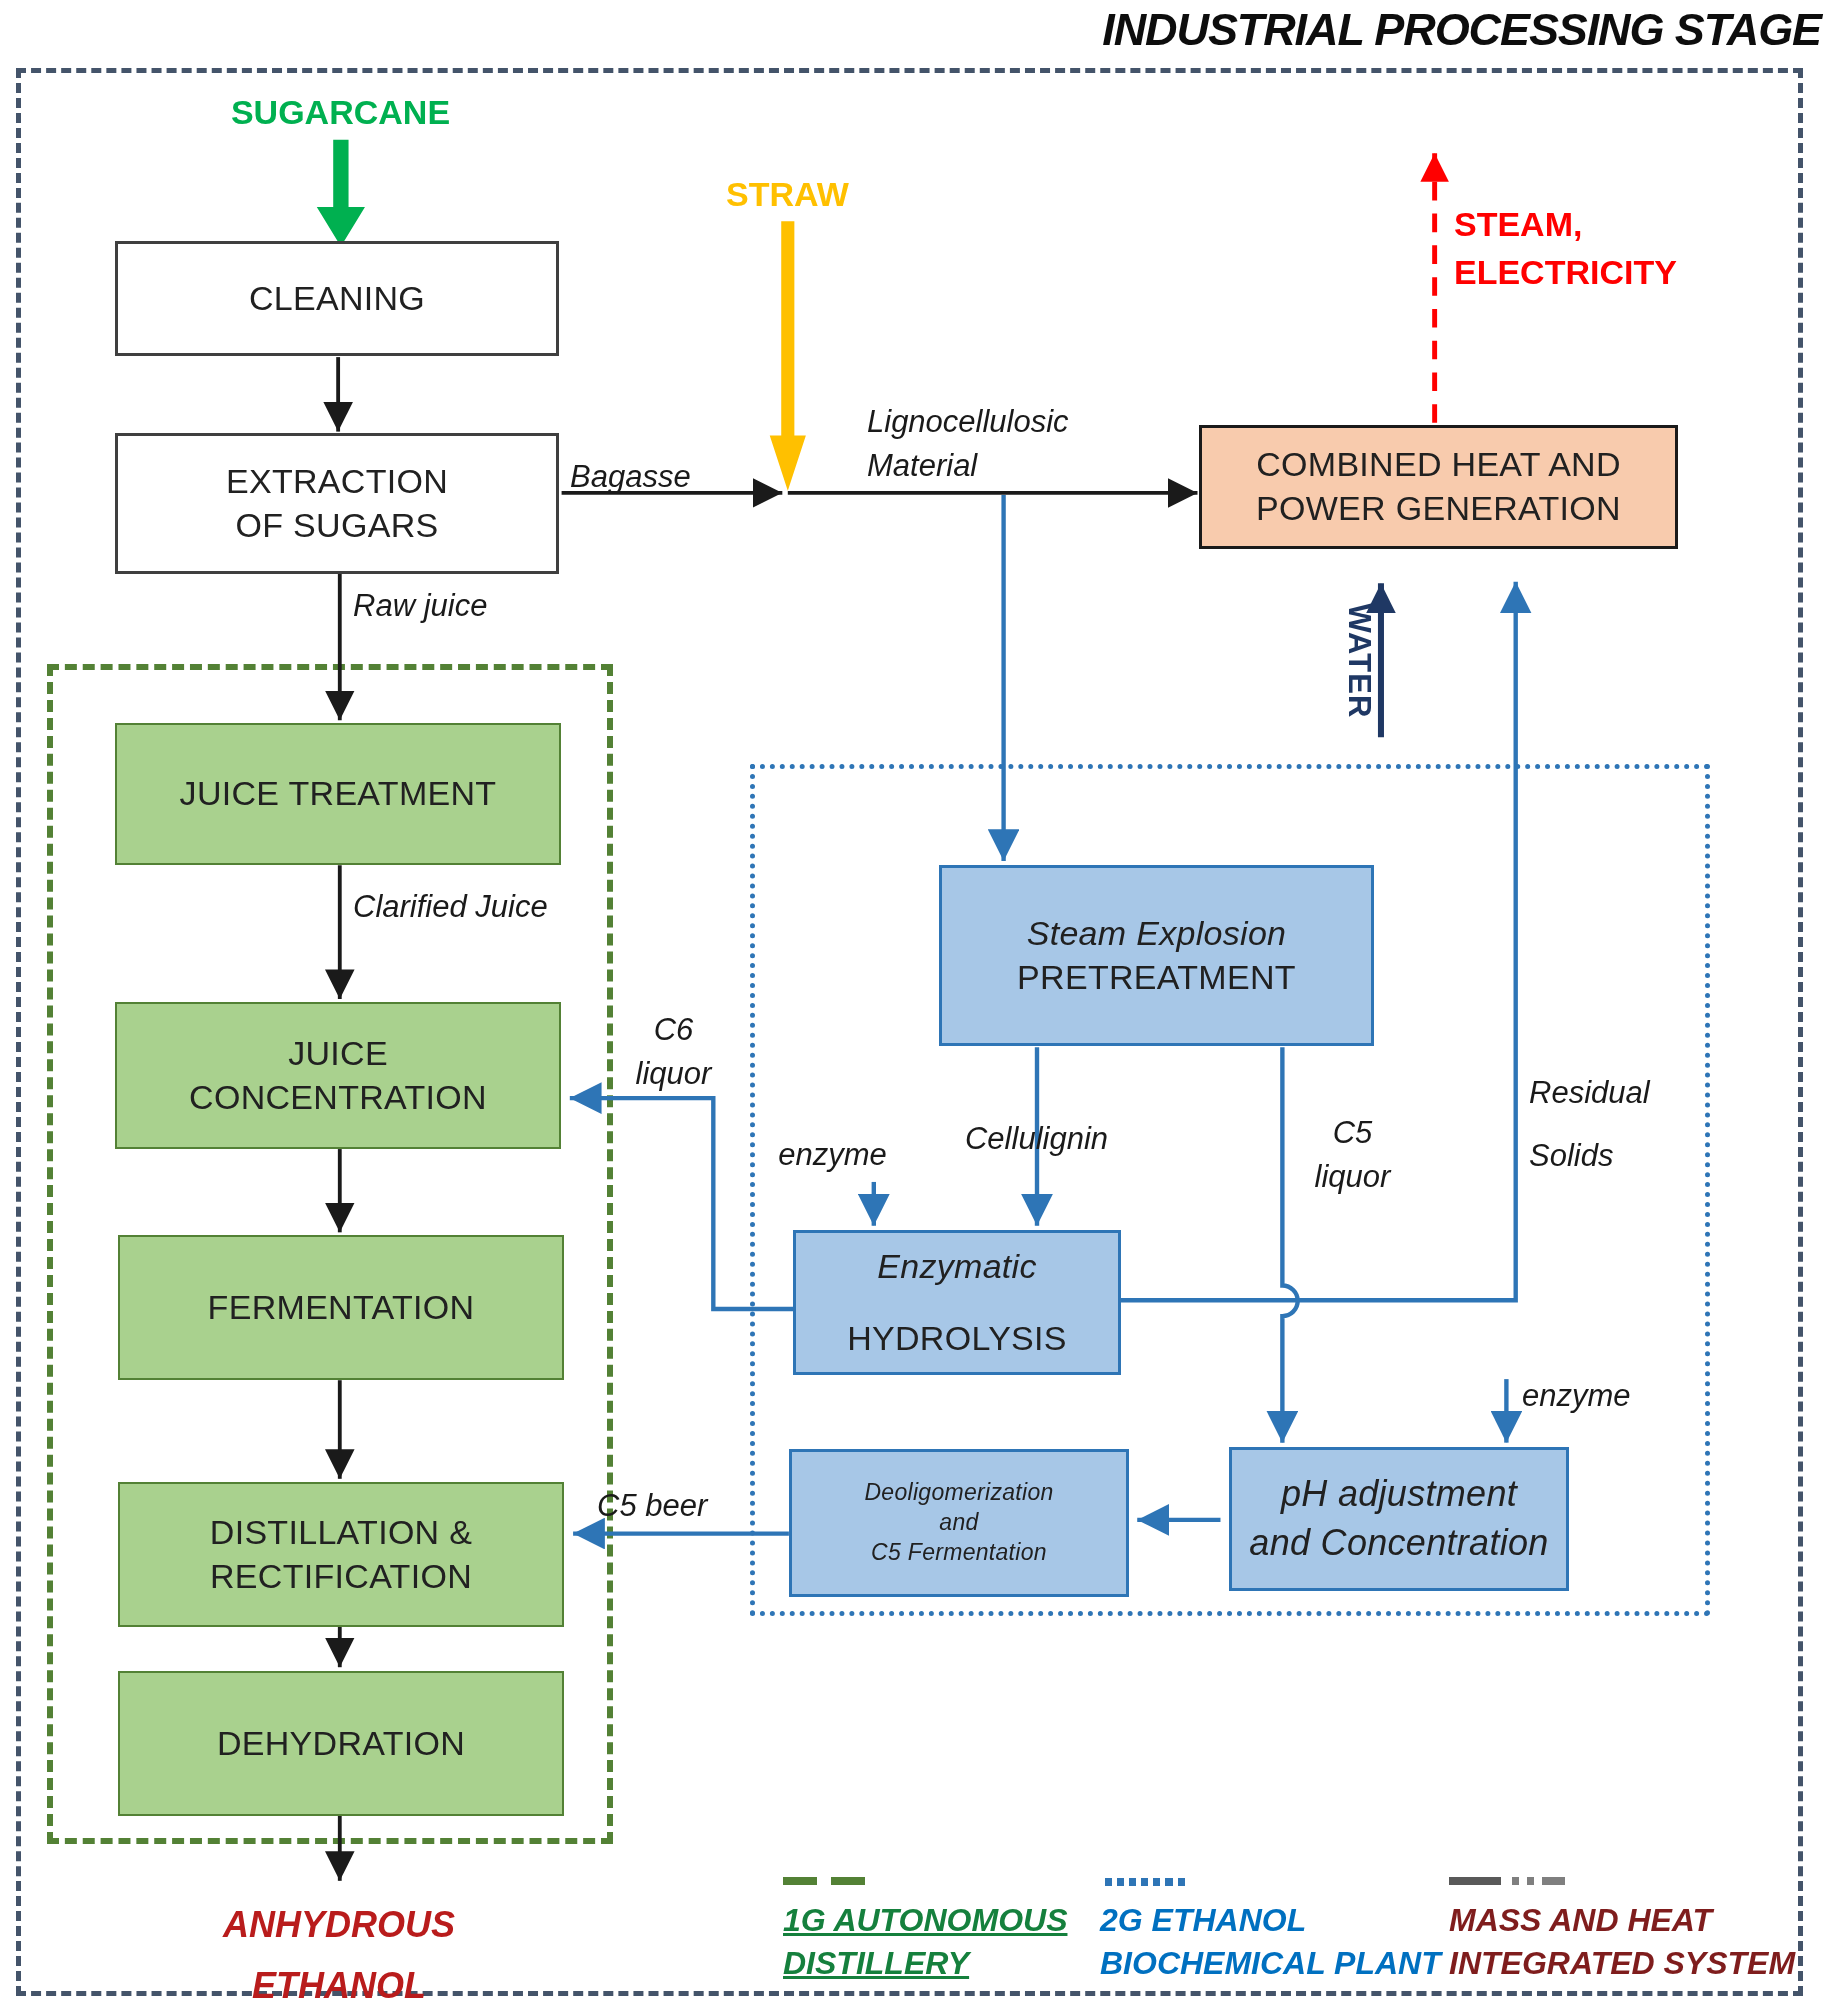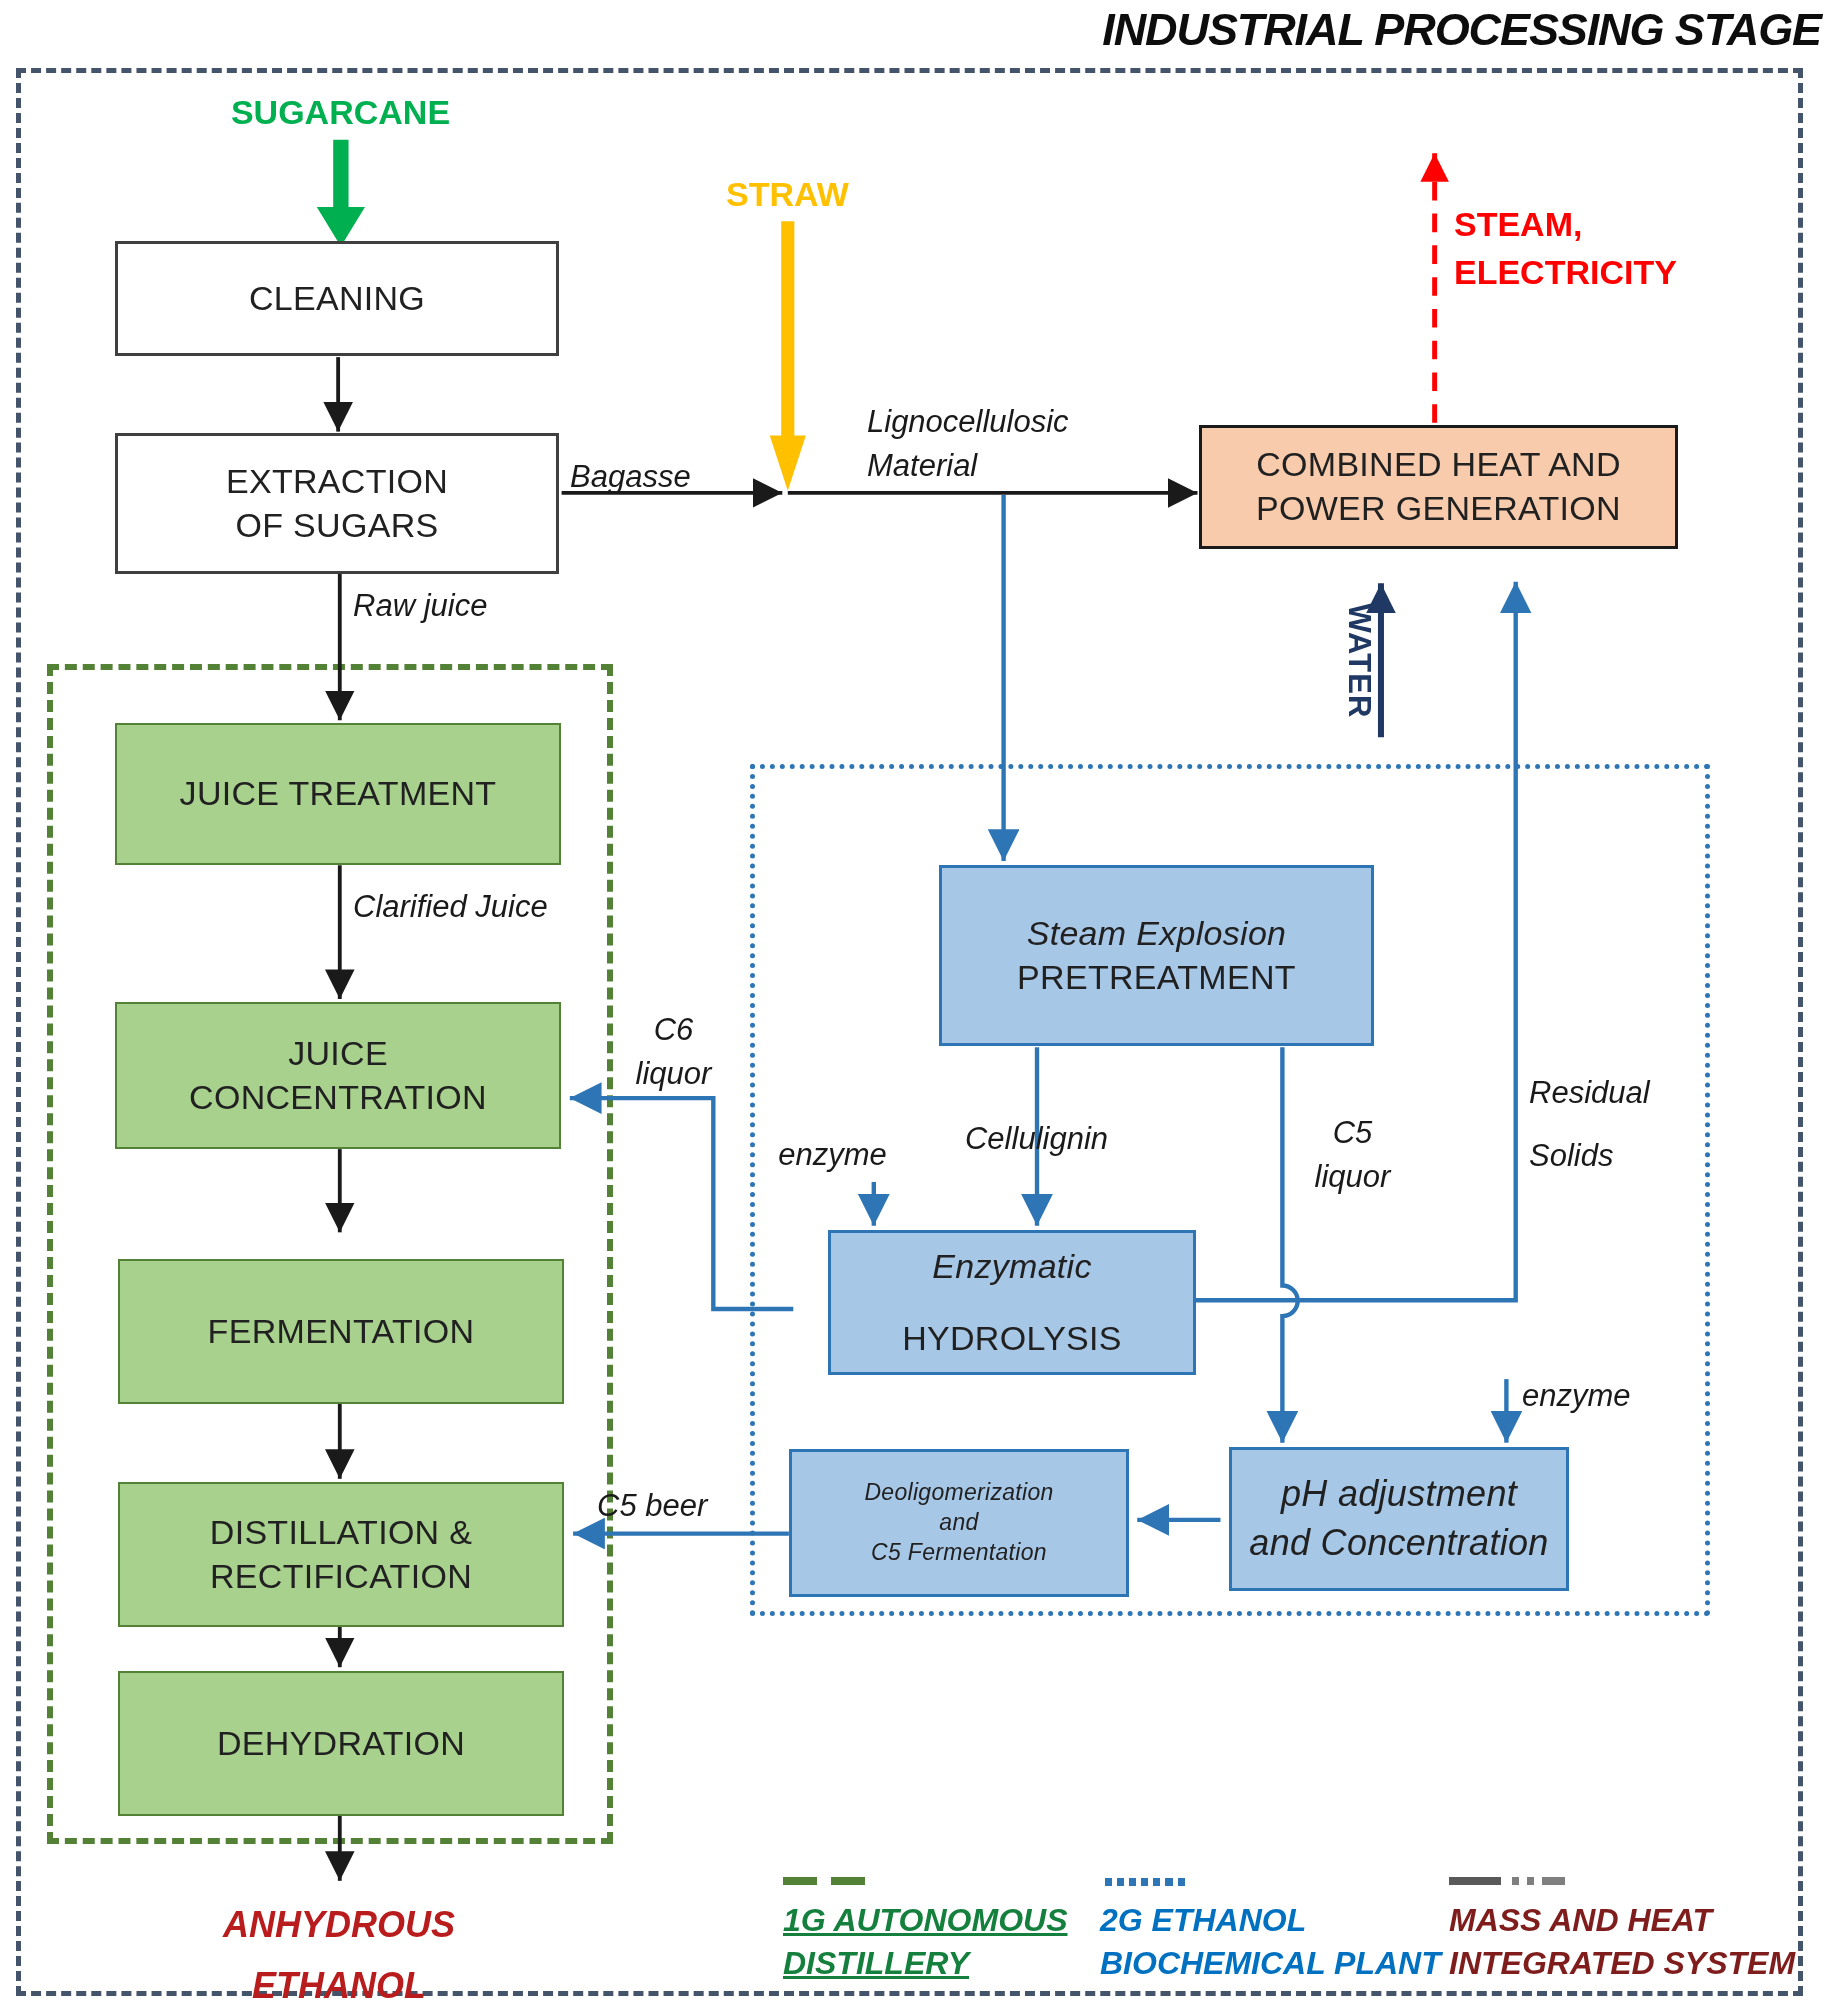--- a/index.html
+++ b/index.html
@@ -96,41 +96,41 @@
     <span>EXTRACTION</span>
     <span>OF SUGARS</span>
   </div>
   <div class="box greenbox" style="left:115px;top:723px;width:446px;height:142px;">
     <span>JUICE TREATMENT</span>
   </div>
   <div class="box greenbox" style="left:115px;top:1002px;width:446px;height:147px;">
     <span>JUICE</span>
     <span>CONCENTRATION</span>
   </div>
-  <div class="box greenbox" style="left:118px;top:1235px;width:446px;height:145px;margin-top:24px;">
+  <div class="box greenbox" style="left:118px;top:1235px;width:446px;height:145px;">
     <span>FERMENTATION</span>
   </div>
   <div class="box greenbox" style="left:118px;top:1482px;width:446px;height:145px;">
     <span>DISTILLATION &amp;</span>
     <span>RECTIFICATION</span>
   </div>
   <div class="box greenbox" style="left:118px;top:1671px;width:446px;height:145px;">
     <span>DEHYDRATION</span>
   </div>
 
   <div class="box chpbox" style="left:1199px;top:425px;width:479px;height:124px;">
     <span>COMBINED HEAT AND</span>
     <span>POWER GENERATION</span>
   </div>
 
   <div class="box bluebox" style="left:939px;top:865px;width:435px;height:181px;">
     <span class="it">Steam Explosion</span>
     <span>PRETREATMENT</span>
   </div>
-  <div class="box bluebox" style="left:828px;top:1230px;width:368px;height:145px;gap:28px;">
+  <div class="box bluebox" style="left:793px;top:1230px;width:328px;height:145px;gap:28px;">
     <span class="it">Enzymatic</span>
     <span>HYDROLYSIS</span>
   </div>
   <div class="box bluebox" style="left:789px;top:1449px;width:340px;height:148px;font-size:23px;line-height:1.3;">
     <span class="it">Deoligomerization</span>
     <span class="it">and</span>
     <span class="it">C5 Fermentation</span>
   </div>
   <div class="box bluebox" style="left:1220px;top:1447px;width:340px;height:144px;font-size:36px;line-height:1.35;margin-left:9px;">
     <span class="it">pH adjustment</span>

